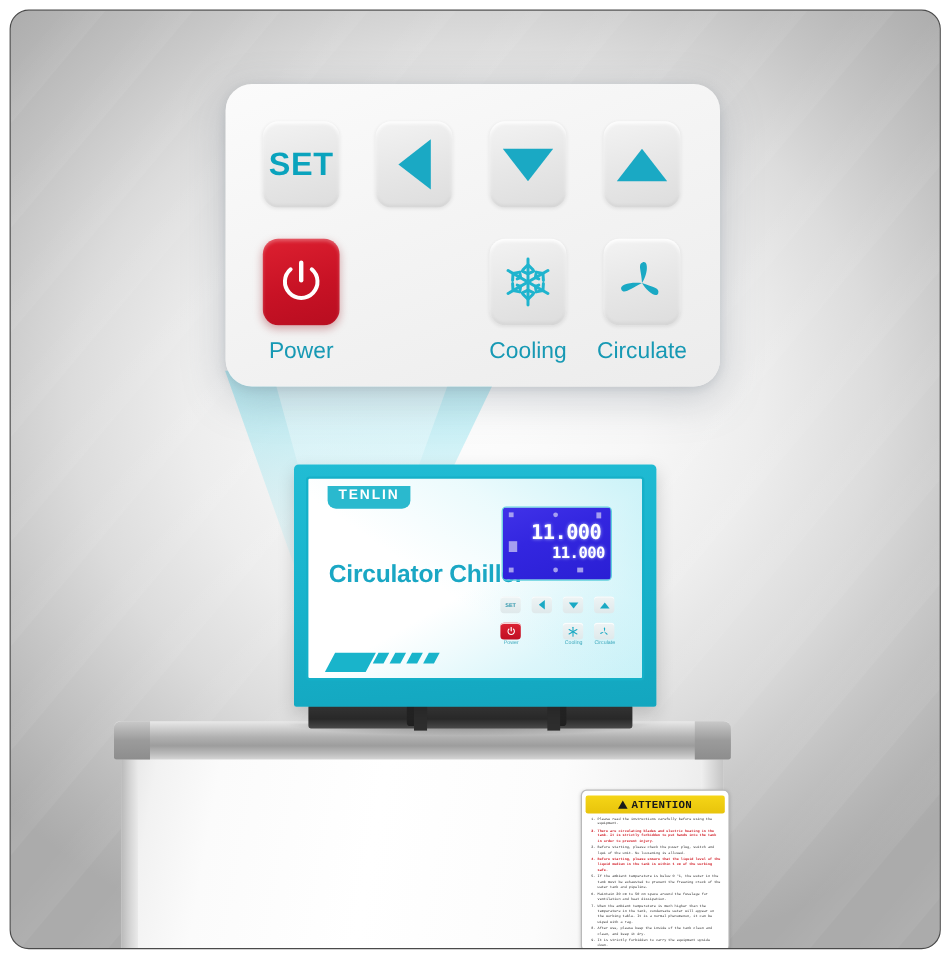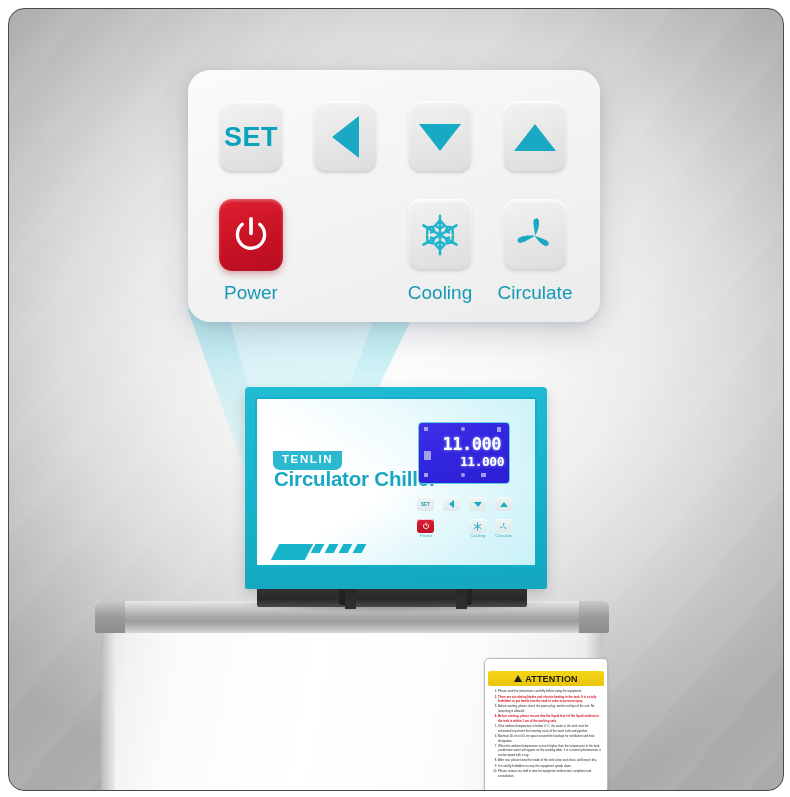--- a/index.html
+++ b/index.html
@@ -169,21 +169,20 @@
     left: 16px;
     top: 6px;
     padding: 3px 9px 4px 9px;
     background: #2ab9ce;
     border-radius: 0 0 7px 7px;
     color: #ffffff;
     font-size: 11.5px;
     font-weight: bold;
     letter-spacing: 1.6px;
     line-height: 1;
-    margin-top: 46px;
   }
 
   .product-name {
     position: absolute;
     left: 17px;
     top: 68px;
     color: #1aa7c4;
     font-size: 20.5px;
     font-weight: bold;
     letter-spacing: -0.2px;
@@ -278,22 +277,23 @@
     position: absolute;
     left: 475px;
     top: 649px;
     width: 124px;
     height: 135px;
     background: #ffffff;
     border: 1px solid #b9b9b9;
     border-radius: 5px;
     box-shadow: 0 1px 3px rgba(0,0,0,0.14);
     overflow: hidden;
-    padding: 12px 3px;
+    padding: 4px 3px;
     box-sizing: border-box;
+    font-family: Liberation Mono, monospace;
   }
   .att-head {
     height: 15px;
     background: linear-gradient(180deg, #f5d516 0%, #e8c40c 100%);
     border-radius: 2px;
     display: flex;
     align-items: center;
     justify-content: center;
     gap: 3px;
     color: #1a1a1a;

